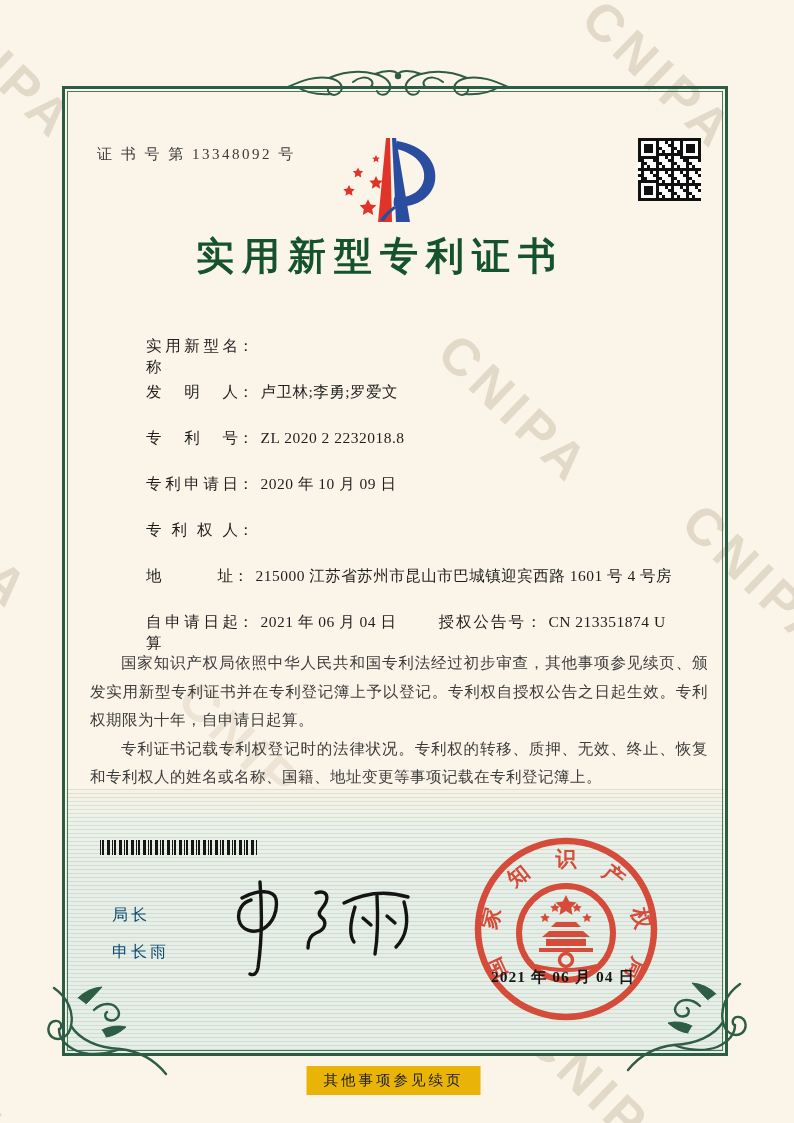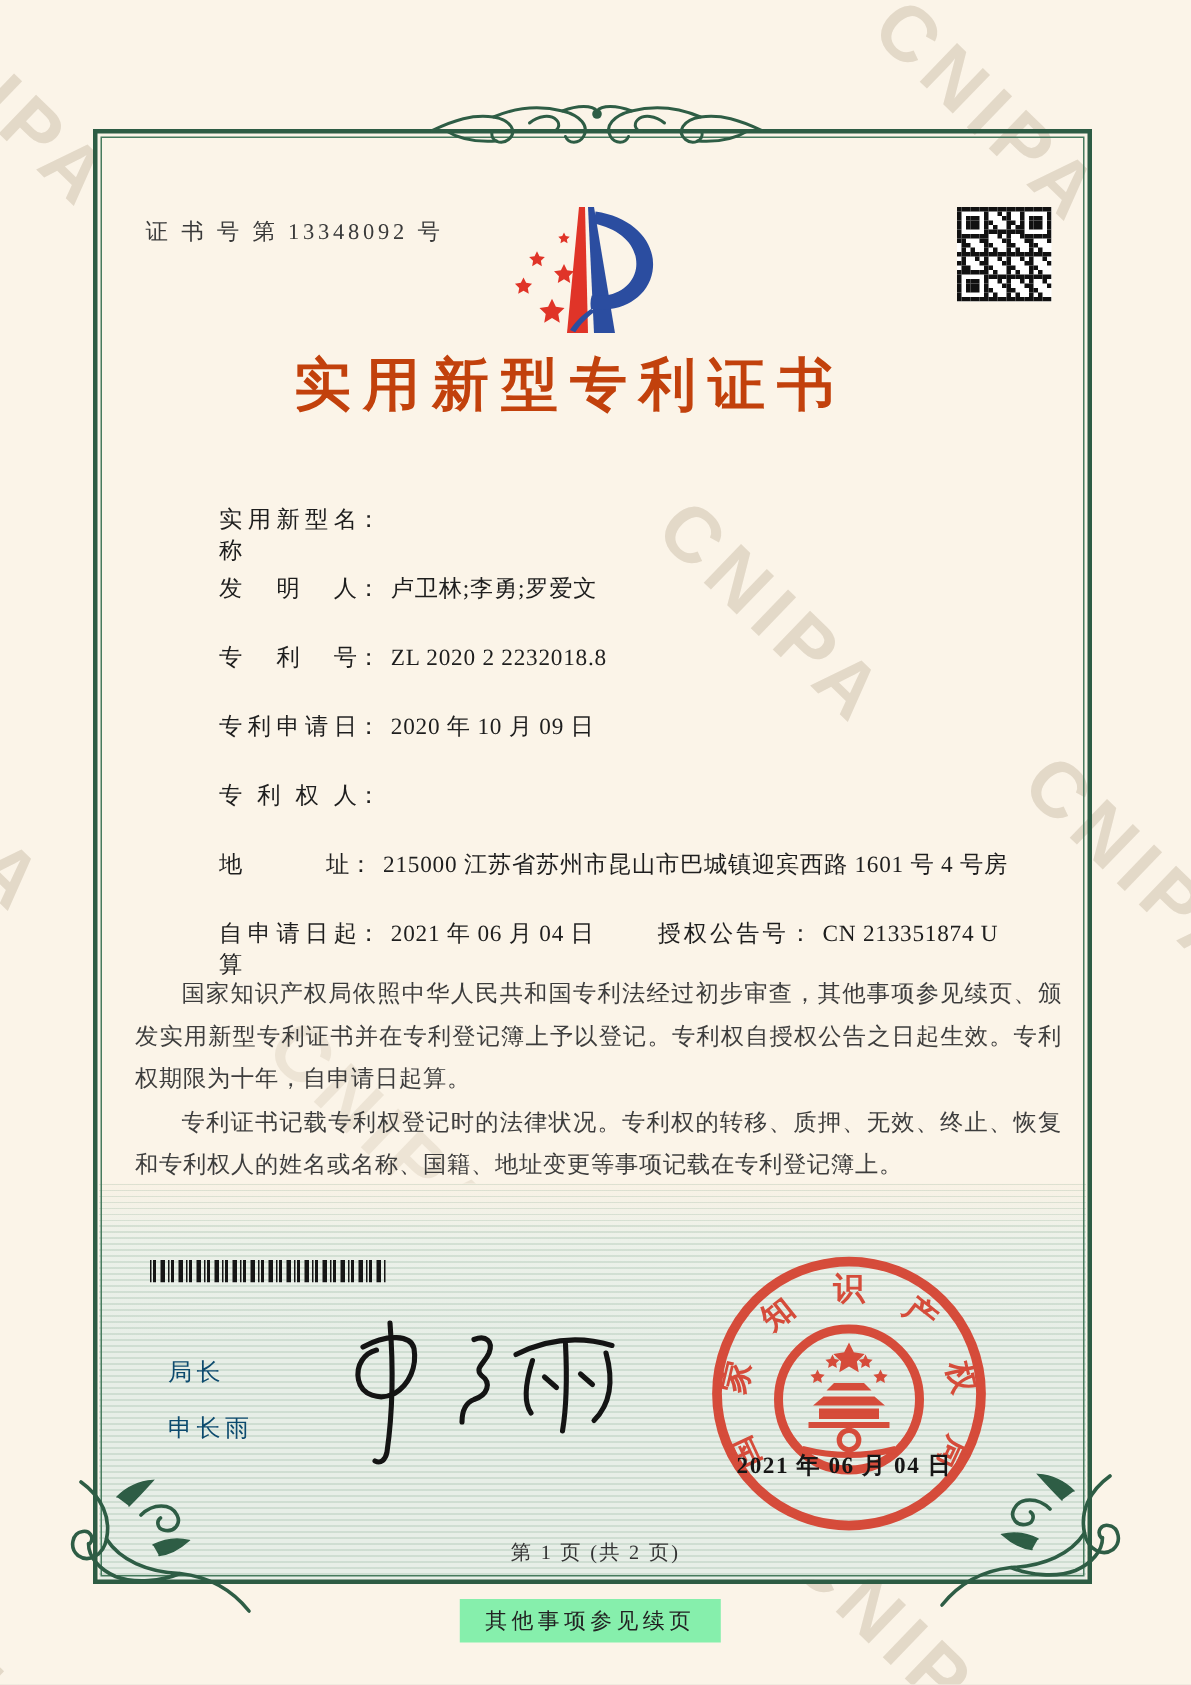--- a/index.html
+++ b/index.html
@@ -35,21 +35,21 @@
   }
   .content { position:absolute; z-index:3; left:0; top:0; width:794px; height:1123px; }
   .cert-no {
     position:absolute; left:97px; top:145px;
     font-size:15px; letter-spacing:2.5px; color:#3a3a3a;
   }
   .logo { position:absolute; left:336px; top:132px; width:116px; height:96px; }
   .qr { position:absolute; left:638px; top:138px; width:63px; height:63px; background:#fff; }
   .title {
     position:absolute; left:0; top:231px; width:760px; text-align:center;
-    font-size:38px; font-weight:bold; letter-spacing:8px; color:#c2410c;
+    font-size:38px; font-weight:bold; letter-spacing:8px; color:#14532d;
   }
   .fields { position:absolute; left:106px; top:336px; width:566px; }
   .field-row {
     display:flex; align-items:baseline; height:21px; margin-bottom:25px;
     font-size:15.5px; color:#1e1e1e;margin-left:40px;
   }
   .f-label { display:inline-block; width:92px; text-align:justify; text-align-last:justify; }
   .f-colon { margin-right:7px; }
   .f-value { letter-spacing:0.5px; white-space:nowrap; }
   .grant { margin-left:42px; display:flex; align-items:baseline; }
@@ -74,21 +74,21 @@
   .seal-date {
     position:absolute; left:491px; top:967px; z-index:5;
     font-size:15.5px; font-weight:600; letter-spacing:1px; color:#161616;
   }
   .page-info {
     position:absolute; left:0; top:1026px; width:794px; text-align:center;
     font-size:13.5px; letter-spacing:1.5px; color:#333;
   }
   .note {
     position:absolute; top:1066px; left:50%; transform:translateX(-52%); z-index:4;
-    background:#86efac; padding:5px 17px;
+    background:#eab308; padding:5px 17px;
     font-size:14.5px; letter-spacing:3px; color:#222;
   }
   .flourish { position:absolute; z-index:4; }
   .fl-top    { left:283px; top:62px;  width:230px; height:50px; }
   .fl-left   { left:44px;  top:984px; width:124px; height:94px; }
   .fl-right  { left:626px; top:980px; width:124px; height:94px; }
 </style>
 </head>
 <body>
 
@@ -517,17 +517,16 @@
           <path d="M-24,4 L24,4 L17,-2 L-17,-2 Z"></path>
           <rect x="-20" y="6" width="40" height="7"></rect>
           <rect x="-27" y="15" width="54" height="4"></rect>
         </g>
         <circle cy="27" r="6.5" fill="none" stroke-width="3.5"></circle>
         <path d="M-31,33 Q0,41 31,33" fill="none" stroke-width="4"></path>
       </g>
     </svg>
     <div class="seal-date">2021 年 06 月 04 日</div>
 
-    <div class="page-info">第 1 页 (共 2 页)</div>
     <div class="note">其他事项参见续页</div>
 
   </div>
 </div>
 
 </body></html>

